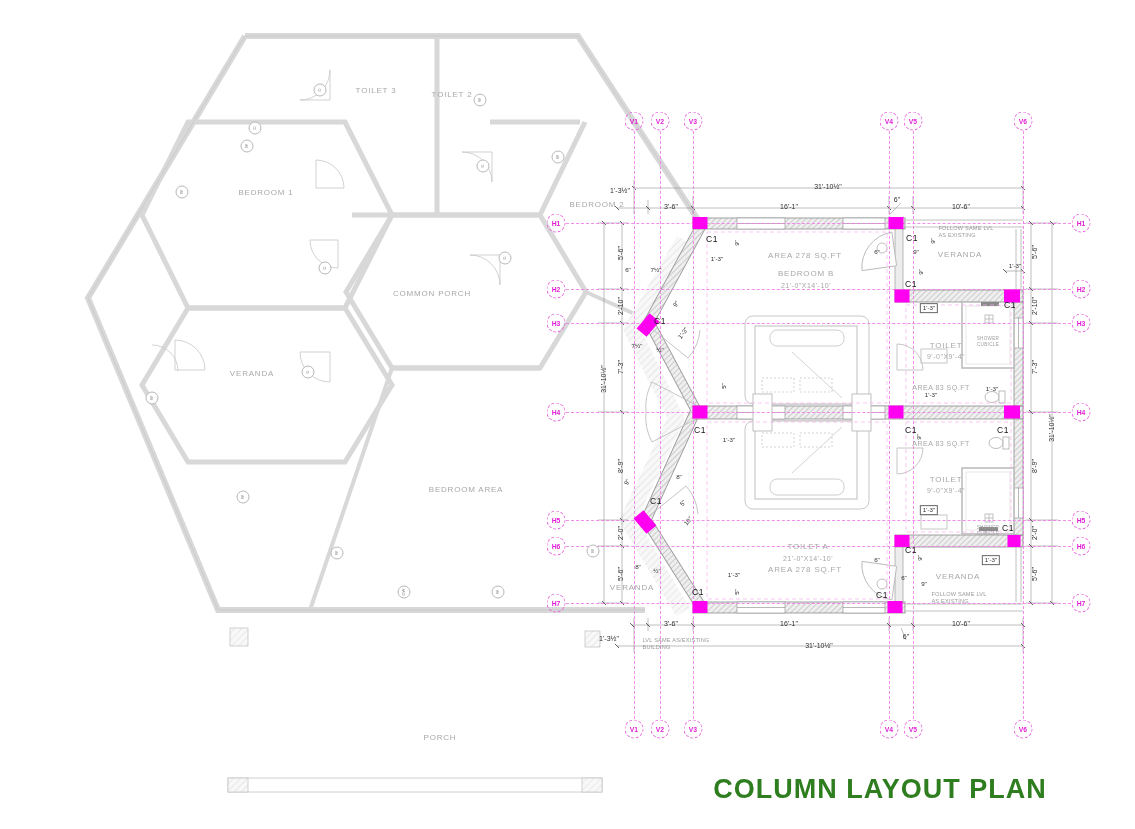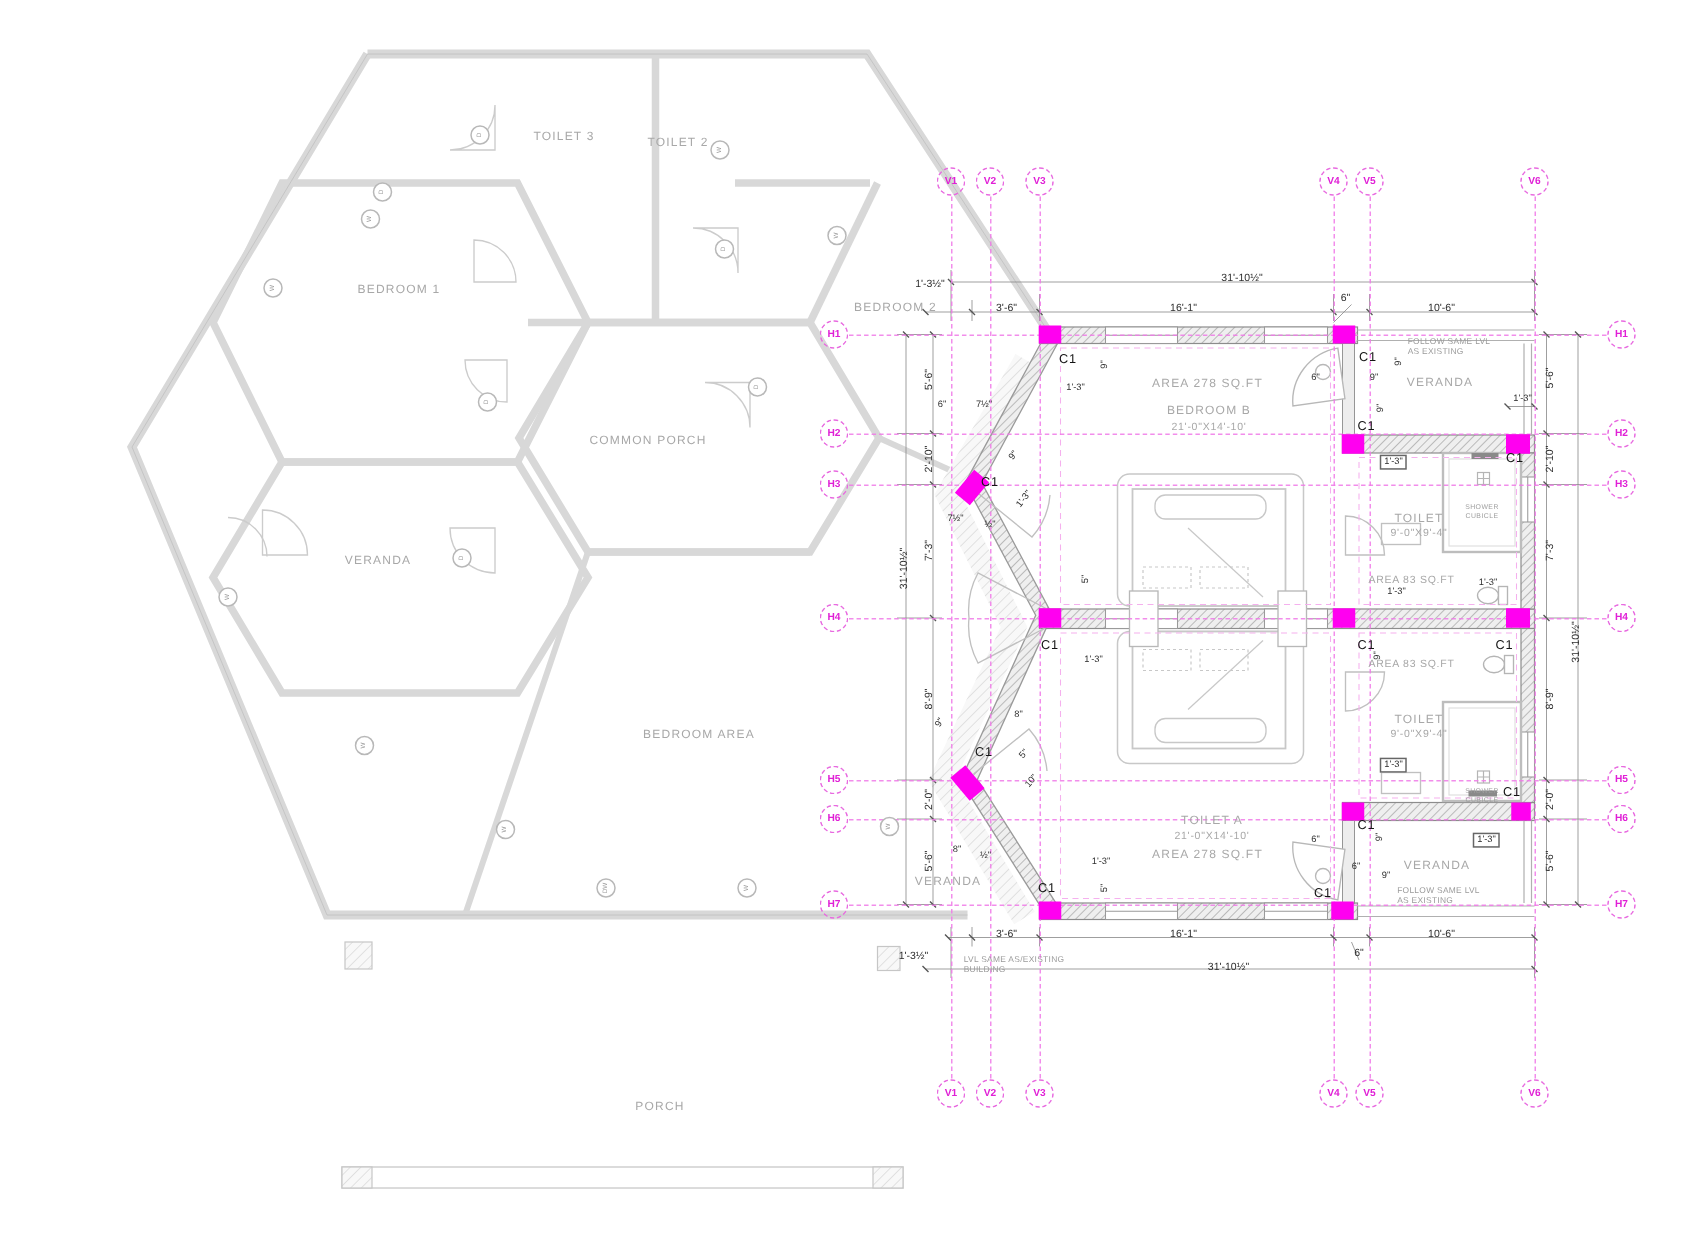--- a/index.html
+++ b/index.html
@@ -388,13 +388,14 @@
       <div class="lbl tag" style="left: 480px; top: 100px; transform: translate(-50%, -50%) rotate(-90deg);">W</div>
       <div class="lbl tag" style="left: 558px; top: 157px; transform: translate(-50%, -50%) rotate(-90deg);">W</div>
       <div class="lbl tag" style="left: 320px; top: 90px; transform: translate(-50%, -50%) rotate(-90deg);">D</div>
       <div class="lbl tag" style="left: 483px; top: 166px; transform: translate(-50%, -50%) rotate(-90deg);">D</div>
       <div class="lbl tag" style="left: 505px; top: 258px; transform: translate(-50%, -50%) rotate(-90deg);">D</div>
       <div class="lbl tag" style="left: 325px; top: 268px; transform: translate(-50%, -50%) rotate(-90deg);">D</div>
       <div class="lbl tag" style="left: 308px; top: 372px; transform: translate(-50%, -50%) rotate(-90deg);">D</div>
       <div class="lbl tag" style="left: 255px; top: 128px; transform: translate(-50%, -50%) rotate(-90deg);">D</div>
     </div>
 
+  <div id="title" style="left:880px;top:789px;">COLUMN LAYOUT PLAN</div>
 </div>
 
 </body></html>

